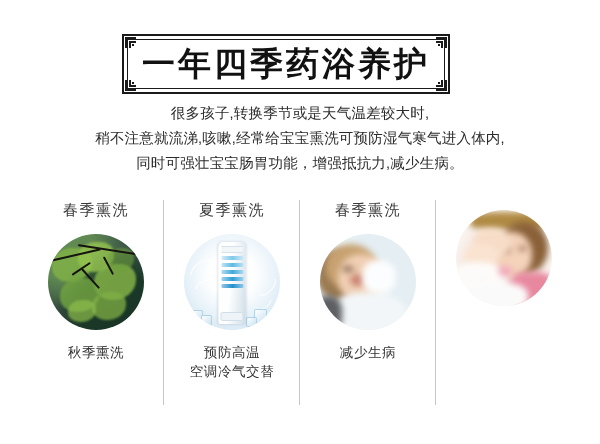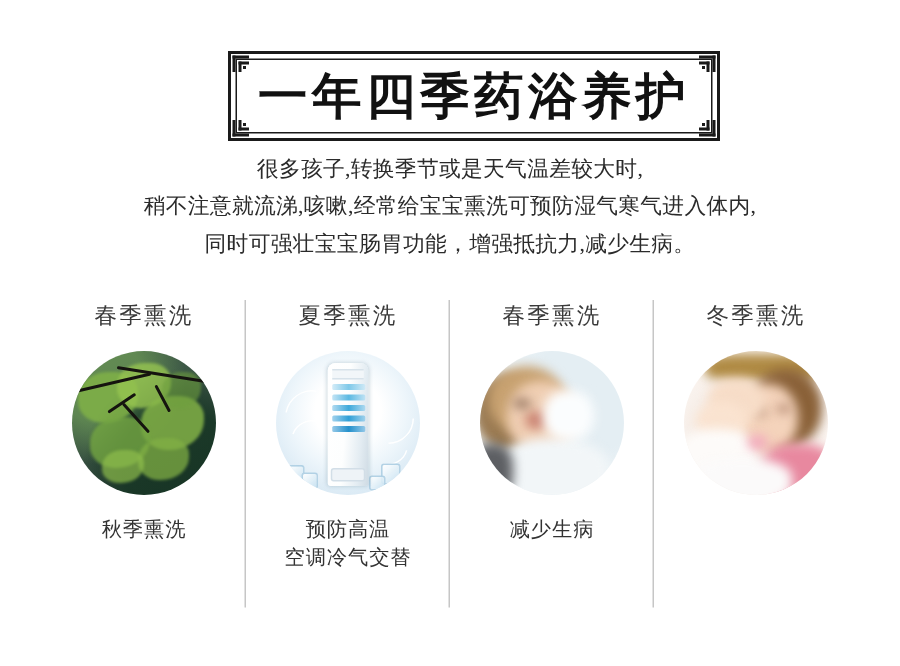--- a/index.html
+++ b/index.html
@@ -14,21 +14,21 @@
     position: relative;
     overflow: hidden;
     font-family: "Liberation Sans", "DejaVu Sans", sans-serif;
     color: #231f20;
     -webkit-font-smoothing: antialiased;
   }
 
   
   .title-wrap {
     position: absolute;
-    left: 152px;
+    left: 122px;
     top: 34px;
     width: 328px;
     height: 60px;
   }
   .frame-outer {
     position: absolute;
     inset: 0;
     border: 2px solid #1a1a1a;
     box-sizing: border-box;
   }
@@ -81,21 +81,20 @@
     white-space: nowrap;
   }
 
   
   .intro {
     position: absolute;
     left: 0;
     top: 101px;
     width: 600px;
     text-align: center;
-    font-family: Liberation Serif, serif;
   }
   .intro p {
     margin: 0;
     font-size: 14.5px;
     line-height: 25px;
     color: #2b2b2b;
     letter-spacing: 0.2px;
     white-space: nowrap;
   }
 
@@ -346,21 +345,20 @@
       <span class="blur-shape" style="left:42px;top:26px;width:34px;height:34px;border-radius:46%;background:#fbfdfe"></span>
       <span class="blur-shape" style="left:-6px;top:62px;width:28px;height:36px;border-radius:40%;background:#5d5f63"></span>
     </div>
     <div class="caption">
       <div>减少生病</div>
     </div>
     <span class="divider"></span>
   </div>
 
   <div class="season-col">
-    <div class="season-title">冬季熏洗</div>
     <div class="circle img-winter">
       <span class="blur-shape" style="left:14px;top:2px;width:80px;height:18px;border-radius:30%;background:#b08b44"></span>
       <span class="blur-shape" style="left:44px;top:12px;width:48px;height:52px;border-radius:48%;background:#8a6138"></span>
       <span class="blur-shape" style="left:36px;top:22px;width:40px;height:46px;border-radius:48%;background:#f4d3bb"></span>
       <span class="blur-shape" style="left:46px;top:38px;width:9px;height:5px;border-radius:50%;background:#a57a62"></span>
       <span class="blur-shape" style="left:62px;top:36px;width:9px;height:5px;border-radius:50%;background:#a57a62"></span>
       <span class="blur-shape" style="left:16px;top:18px;width:38px;height:30px;border-radius:46%;background:#f7ddc8"></span>
       <span class="blur-shape" style="left:8px;top:34px;width:34px;height:26px;border-radius:46%;background:#fae3d0"></span>
       <span class="blur-shape" style="left:-4px;top:52px;width:52px;height:36px;border-radius:44%;background:#fdfbf9"></span>
       <span class="blur-shape" style="left:52px;top:62px;width:48px;height:36px;border-radius:40%;background:#e8889f"></span>

